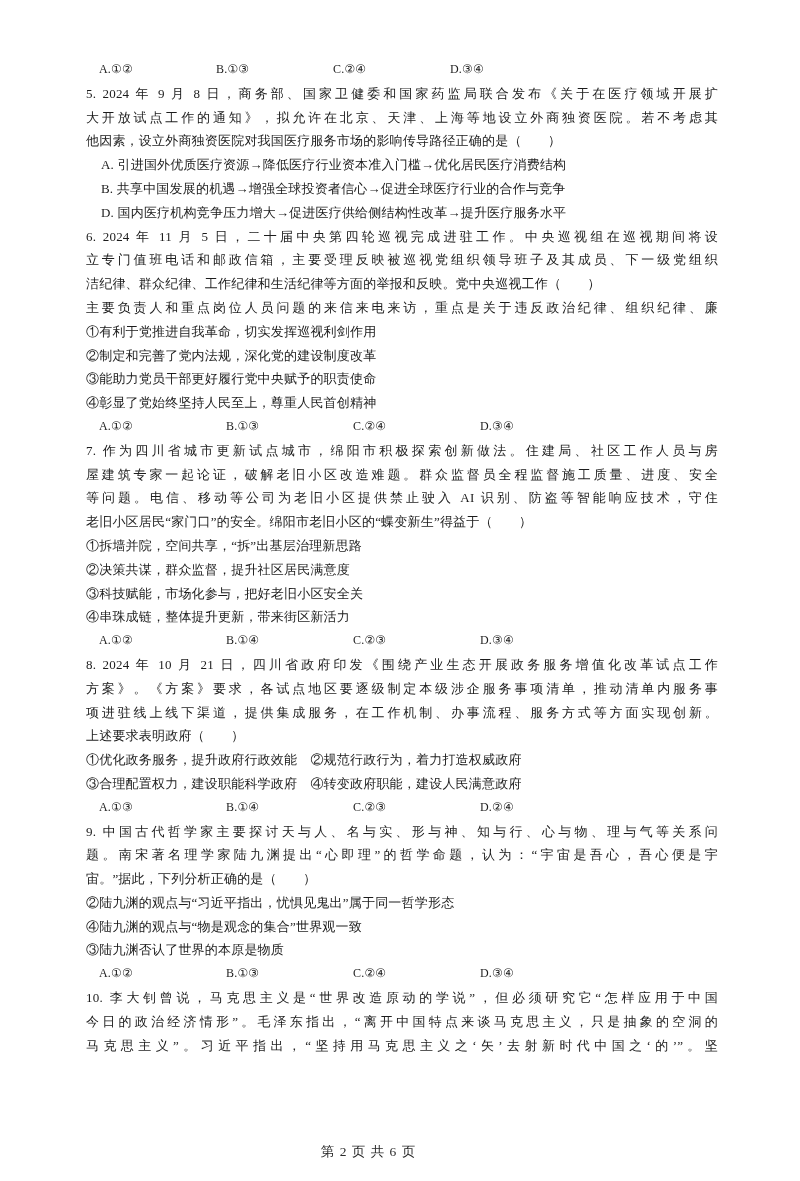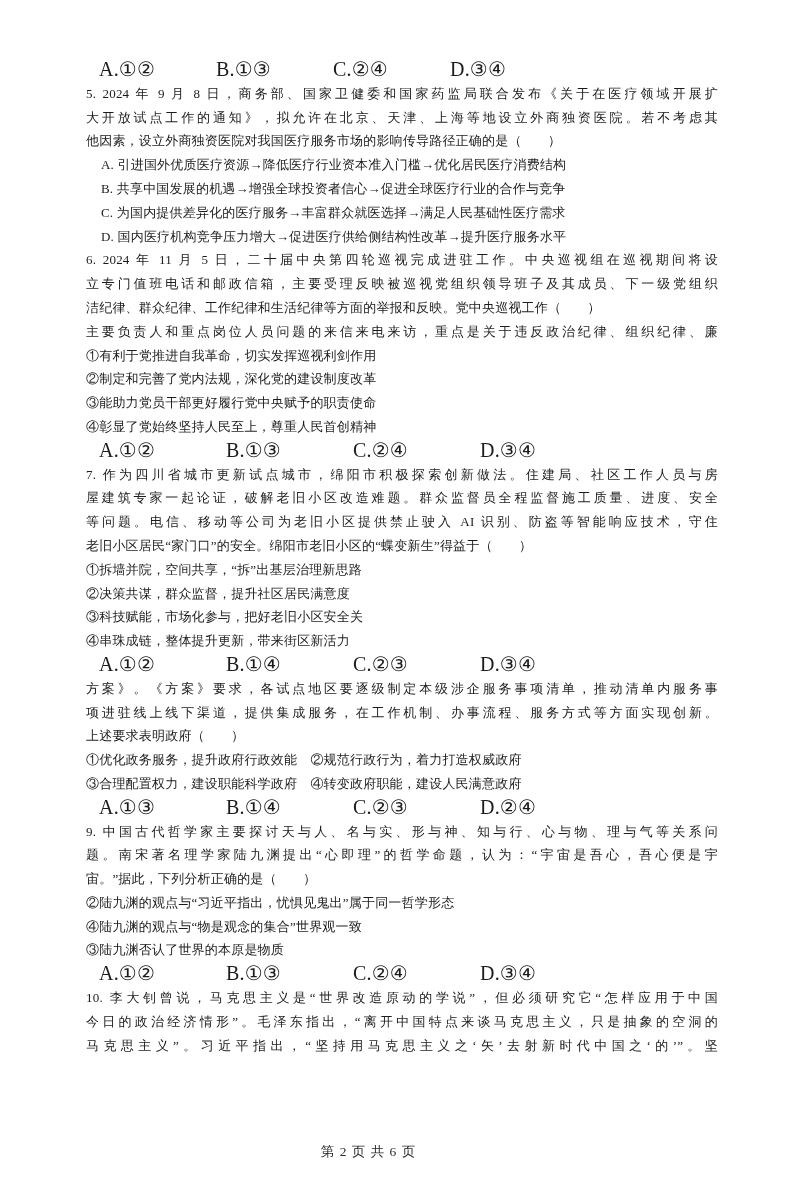--- a/index.html
+++ b/index.html
@@ -35,21 +35,21 @@
     text-justify: inter-character;
   }
   
   .opt { padding-left: 15px; }
   
   .stmt { padding-left: 0; }
   
   .choices {
     display: flex;
     padding-left: 13px;
-    font-size: 20px;
+    font-size: 12px;
     line-height: 23.8px;
     height: 23.8px;
     letter-spacing: 0.2px;
   }
   .choices span { display: inline-block; width: 127px; }
   .choices span:last-child { width: auto; }
   .choices.row-top span { width: 117px; }
   .footer {
     position: absolute;
     left: 0;
@@ -71,21 +71,20 @@
     <span>B.①③</span>
     <span>C.②④</span>
     <span>D.③④</span>
   </div>
 
   <div class="line j">5. 2024 年 9 月 8 日，商务部、国家卫健委和国家药监局联合发布《关于在医疗领域开展扩</div>
   <div class="line j">大开放试点工作的通知》，拟允许在北京、天津、上海等地设立外商独资医院。若不考虑其</div>
   <div class="line">他因素，设立外商独资医院对我国医疗服务市场的影响传导路径正确的是（　　）</div>
   <div class="line opt">A. 引进国外优质医疗资源→降低医疗行业资本准入门槛→优化居民医疗消费结构</div>
   <div class="line opt">B. 共享中国发展的机遇→增强全球投资者信心→促进全球医疗行业的合作与竞争</div>
-  <div class="line opt">C. 为国内提供差异化的医疗服务→丰富群众就医选择→满足人民基础性医疗需求</div>
   <div class="line opt">D. 国内医疗机构竞争压力增大→促进医疗供给侧结构性改革→提升医疗服务水平</div>
 
   <div class="line j">6.  2024 年 11 月 5 日，二十届中央第四轮巡视完成进驻工作。中央巡视组在巡视期间将设</div>
   <div class="line j">立专门值班电话和邮政信箱，主要受理反映被巡视党组织领导班子及其成员、下一级党组织</div>
   <div class="line">洁纪律、群众纪律、工作纪律和生活纪律等方面的举报和反映。党中央巡视工作（　　）</div>
   <div class="line j">主要负责人和重点岗位人员问题的来信来电来访，重点是关于违反政治纪律、组织纪律、廉</div>
   <div class="line stmt">①有利于党推进自我革命，切实发挥巡视利剑作用</div>
   <div class="line stmt">②制定和完善了党内法规，深化党的建设制度改革</div>
   <div class="line stmt">③能助力党员干部更好履行党中央赋予的职责使命</div>
   <div class="line stmt">④彰显了党始终坚持人民至上，尊重人民首创精神</div>
@@ -104,20 +103,21 @@
   <div class="line stmt">②决策共谋，群众监督，提升社区居民满意度</div>
   <div class="line stmt">③科技赋能，市场化参与，把好老旧小区安全关</div>
   <div class="line stmt">④串珠成链，整体提升更新，带来街区新活力</div>
   <div class="choices">
     <span>A.①②</span>
     <span>B.①④</span>
     <span>C.②③</span>
     <span>D.③④</span>
   </div>
 
+  <div class="line j">8. 2024 年 10 月 21 日，四川省政府印发《围绕产业生态开展政务服务增值化改革试点工作</div>
   <div class="line j">方案》。《方案》要求，各试点地区要逐级制定本级涉企服务事项清单，推动清单内服务事</div>
   <div class="line j">项进驻线上线下渠道，提供集成服务，在工作机制、办事流程、服务方式等方面实现创新。</div>
   <div class="line">上述要求表明政府（　　）</div>
   <div class="line stmt">①优化政务服务，提升政府行政效能　②规范行政行为，着力打造权威政府</div>
   <div class="line stmt">③合理配置权力，建设职能科学政府　④转变政府职能，建设人民满意政府</div>
   <div class="choices">
     <span>A.①③</span>
     <span>B.①④</span>
     <span>C.②③</span>
     <span>D.②④</span>

